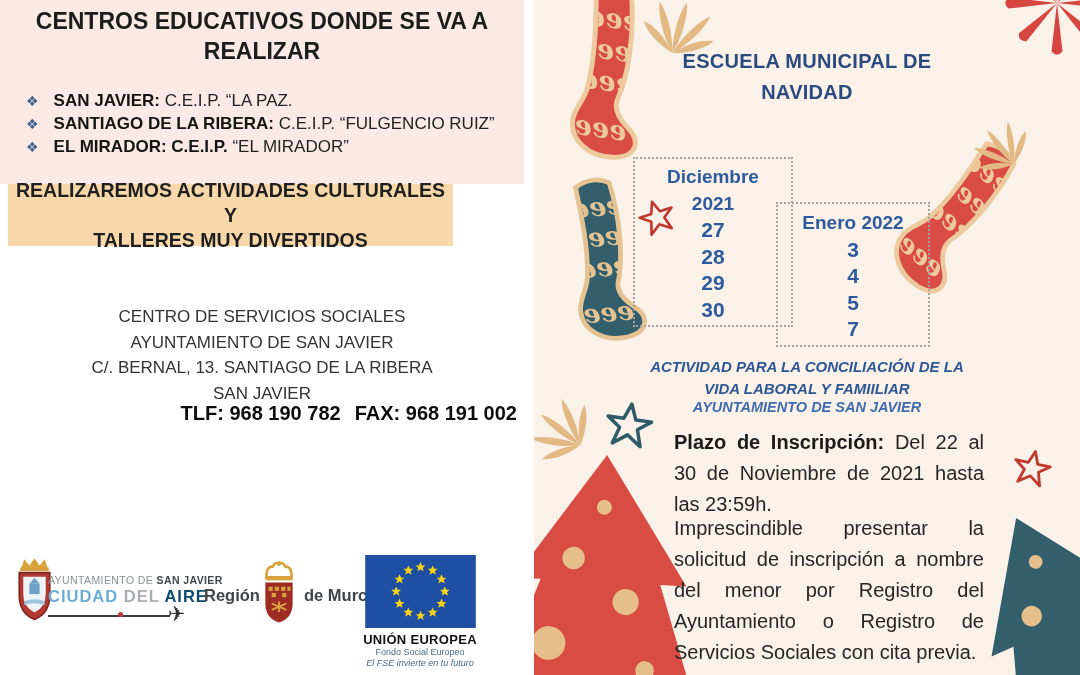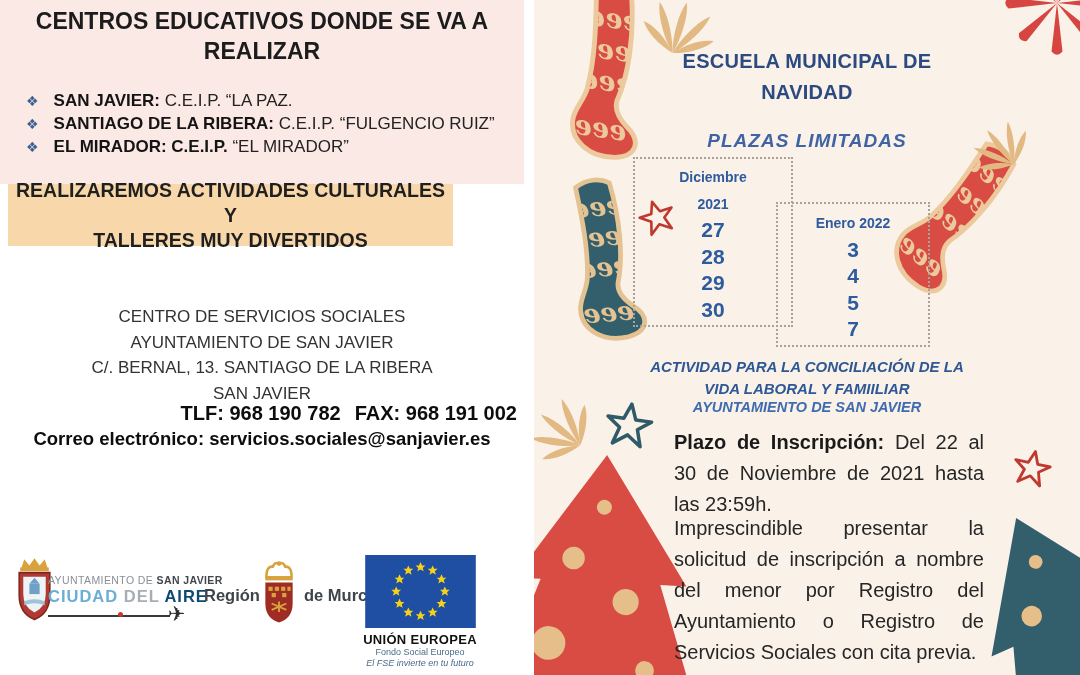--- a/index.html
+++ b/index.html
@@ -42,21 +42,21 @@
   .eu-sub{font-size:9px;color:#4a6b8a;line-height:10.5px;}
   .eu-sub.it{font-style:italic;}
   
   #right-page{left:534px;top:0;width:546px;height:675px;background:#faf1e9;overflow:hidden;}
   .deco{position:absolute;z-index:2;}
   .rp-title{left:0;top:46px;width:546px;text-align:center;font-size:20px;line-height:31px;font-weight:800;letter-spacing:.3px;color:#2a4a80;z-index:5;}
   .rp-sub{left:0;top:130px;width:546px;text-align:center;font-style:italic;font-weight:700;font-size:19px;letter-spacing:1px;color:#3f63a4;z-index:5;}
   .date-box{border:2px dotted #aaa29a;text-align:center;color:#2d5b9e;font-weight:700;z-index:4;background:transparent;}
   .box-dec{left:99px;top:157px;width:160px;height:170px;padding-top:5px;box-sizing:border-box;}
   .box-jan{left:242px;top:202px;width:154px;height:145px;padding-top:6px;box-sizing:border-box;}
-  .date-head{font-size:14px;line-height:26.5px;}
+  .date-head{font-size:19px;line-height:26.5px;}
   .date-day{font-size:21px;line-height:26.5px;}
   .rp-activity{left:10px;top:356px;width:526px;text-align:center;font-weight:700;font-style:italic;font-size:15px;line-height:22px;color:#2d5795;z-index:5;}
   .rp-activity-sub{left:10px;top:399px;width:526px;text-align:center;font-style:italic;font-weight:600;font-size:14.5px;color:#3f6cae;z-index:5;}
   .rp-par{left:140px;width:310px;font-size:20px;line-height:31px;color:#262626;text-align:justify;z-index:5;}
   .rp-plazo{top:427px;}
   .rp-note{top:513px;}
   .rp-par b{font-weight:700;color:#1a1a1a;}
 </style>
 </head>
 <body>
@@ -91,21 +91,20 @@
   <div class="abs lp-address">
     <div>CENTRO DE SERVICIOS SOCIALES</div>
     <div>AYUNTAMIENTO DE SAN JAVIER</div>
     <div>C/. BERNAL, 13. SANTIAGO DE LA RIBERA</div>
     <div>SAN JAVIER</div>
   </div>
 
   <div class="abs lp-phone">
     <span>TLF: 968 190 782</span><span>FAX: 968 191 002</span>
   </div>
-  <div class="abs lp-email">Correo electrónico: servicios.sociales@sanjavier.es</div>
 
   <div class="abs sj-logo">
     <svg class="sj-shield" width="47" height="68" viewBox="0 0 46 66">
       <path d="M10,12 L13,3 L18,9 L23,2 L28,9 L33,3 L36,12 Z" fill="#d8a33c"></path>
       <rect x="9" y="11" width="28" height="3.5" fill="#d8a33c"></rect>
       <path d="M8,16 H38 V38 Q38,56 23,62 Q8,56 8,38 Z" fill="#b23931" stroke="#7e241e" stroke-width="1.5"></path>
       <path d="M12,20 H34 V37 Q34,50 23,55 Q12,50 12,37 Z" fill="#eef3f5"></path>
       <path d="M18,27 L23,21 L28,27 Z" fill="#6fa1c8"></path>
       <rect x="18" y="27" width="10" height="10" fill="#6fa1c8"></rect>
       <path d="M13,44 Q23,40 33,44 L33,48 Q23,44 13,48 Z" fill="#9dc4da"></path>
@@ -302,21 +301,20 @@
         <circle cx="96" cy="116" r="5"></circle>
         <circle cx="64" cy="140" r="7"></circle>
       <circle cx="112" cy="150" r="8"></circle>
         <circle cx="28" cy="150" r="4"></circle>
         <circle cx="80" cy="160" r="5"></circle>
     </g>
   </svg>
 
   <div class="abs rp-title pre">ESCUELA MUNICIPAL DE
 NAVIDAD</div>
-  <div class="abs rp-sub">PLAZAS LIMITADAS</div>
 
   <div class="abs date-box box-dec">
     <div class="date-head pre">Diciembre
 2021</div>
     <div class="date-day">27</div>
     <div class="date-day">28</div>
     <div class="date-day">29</div>
     <div class="date-day">30</div>
   </div>
 

